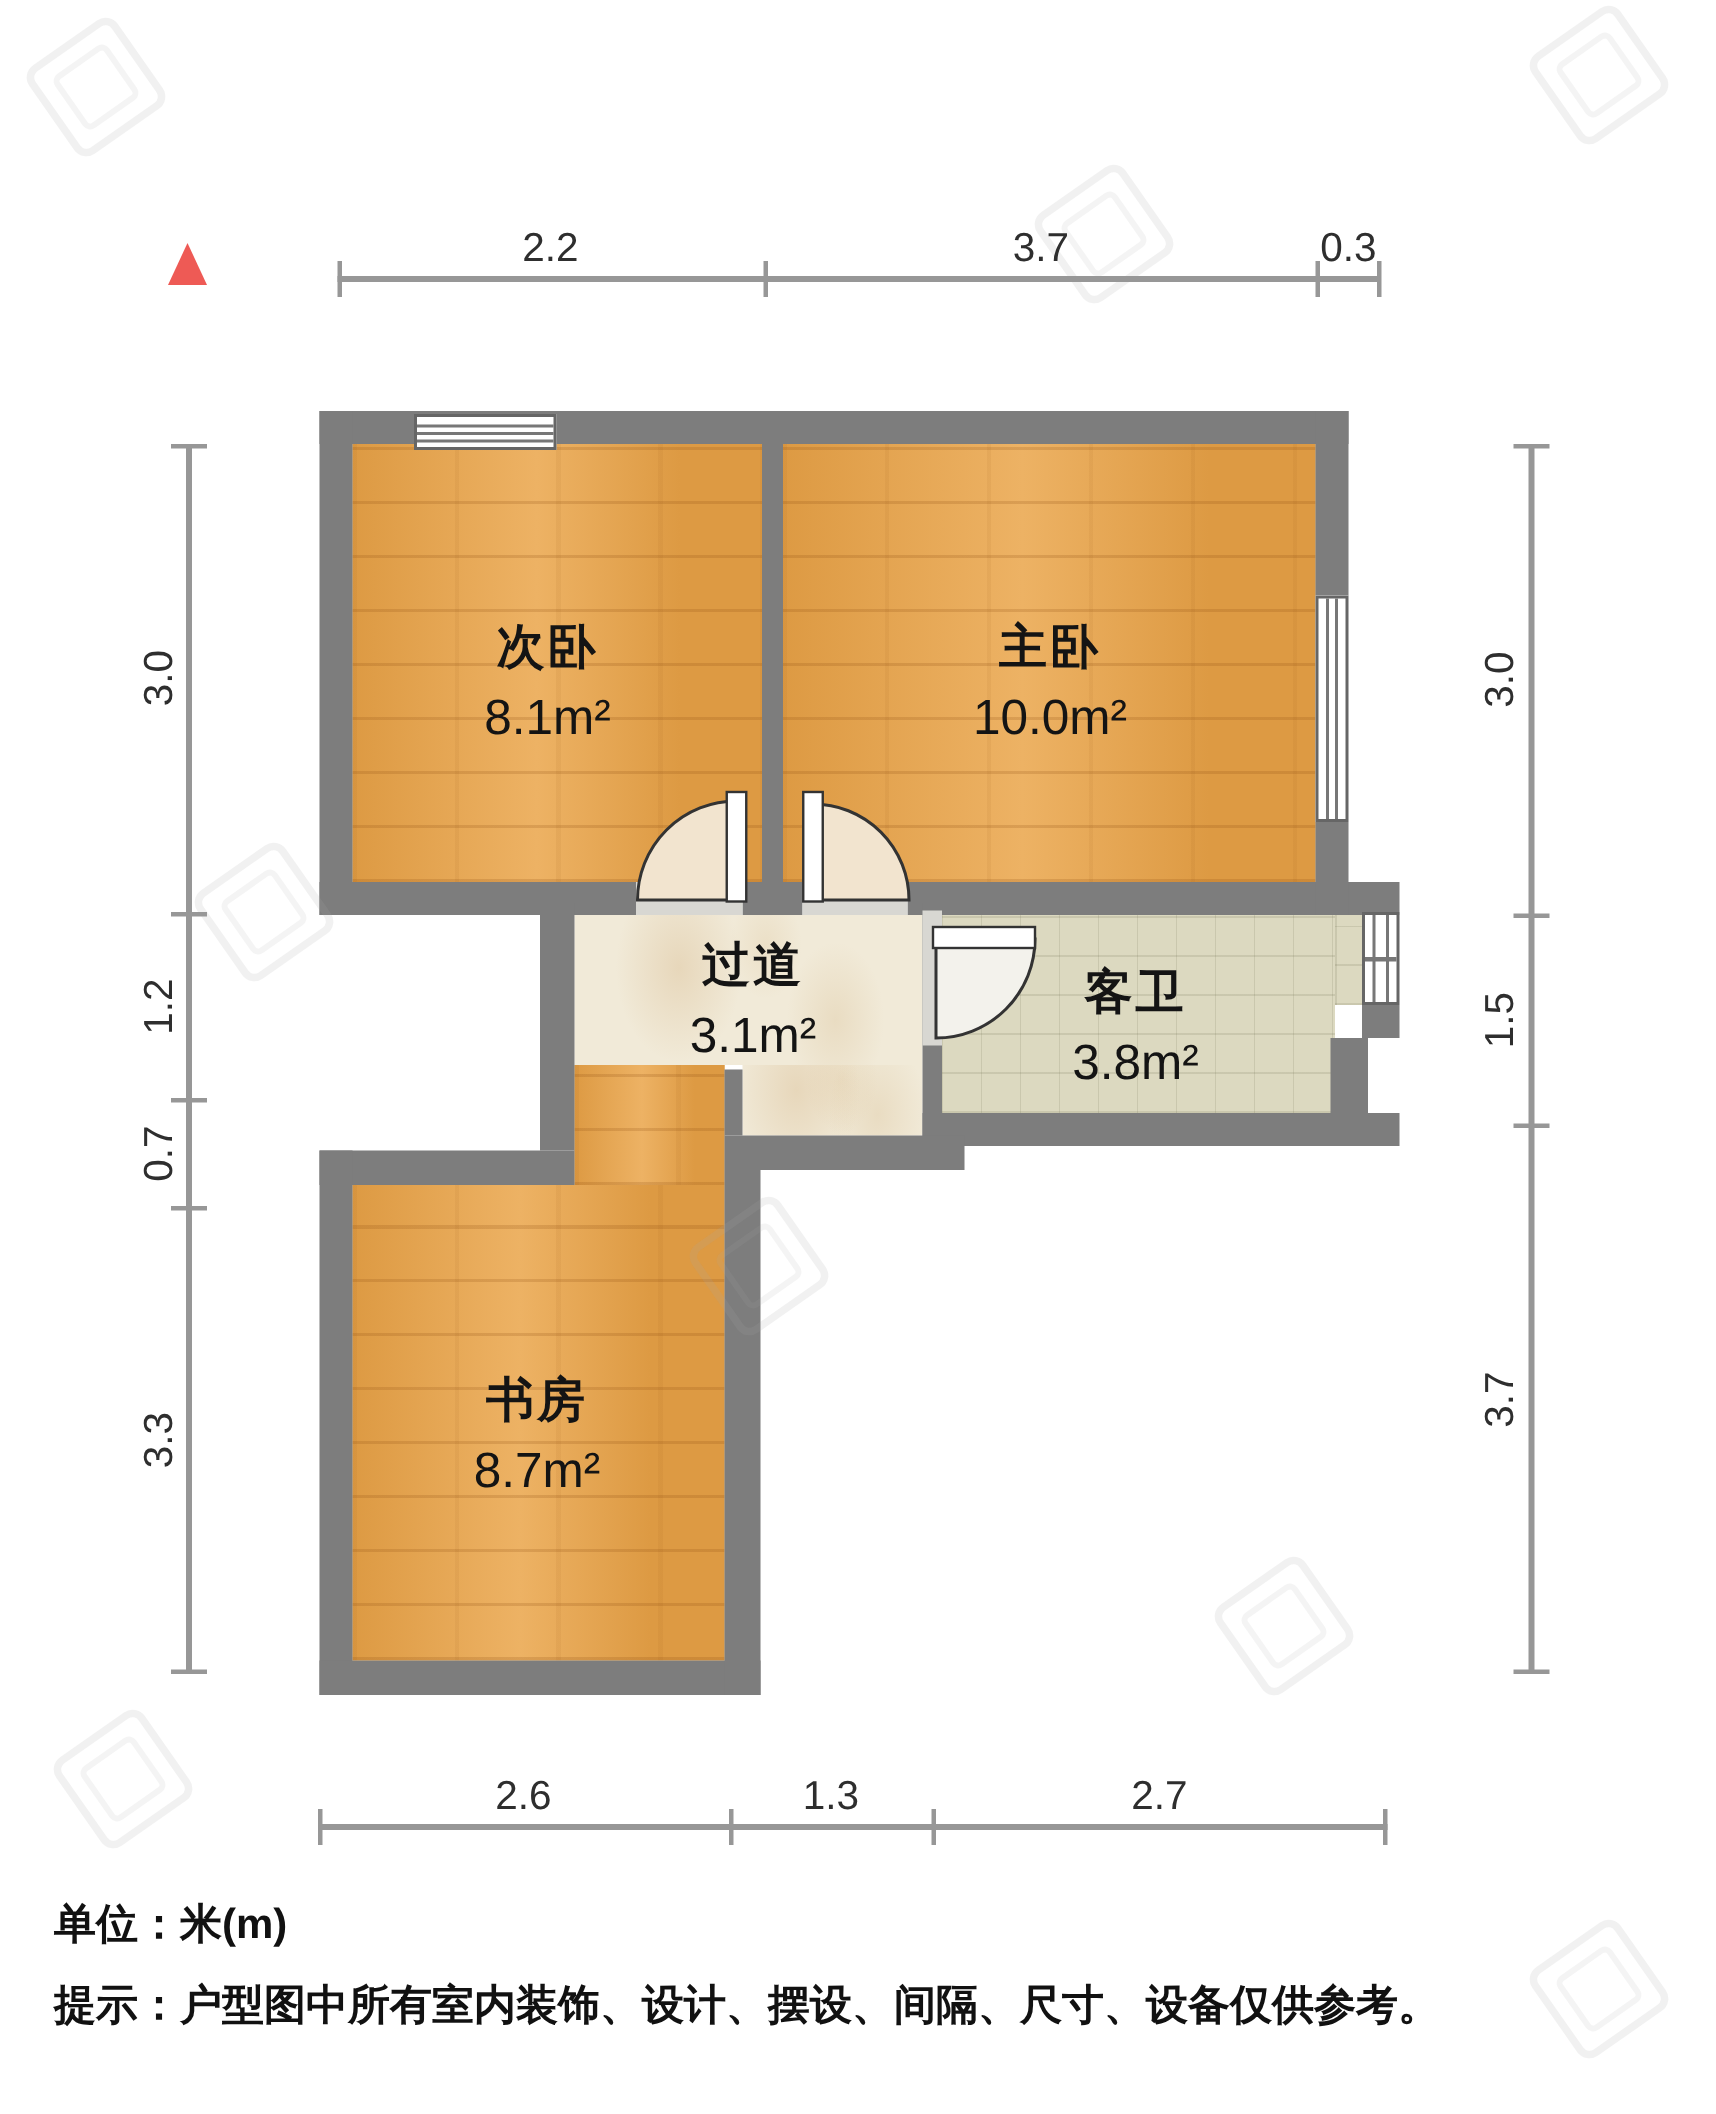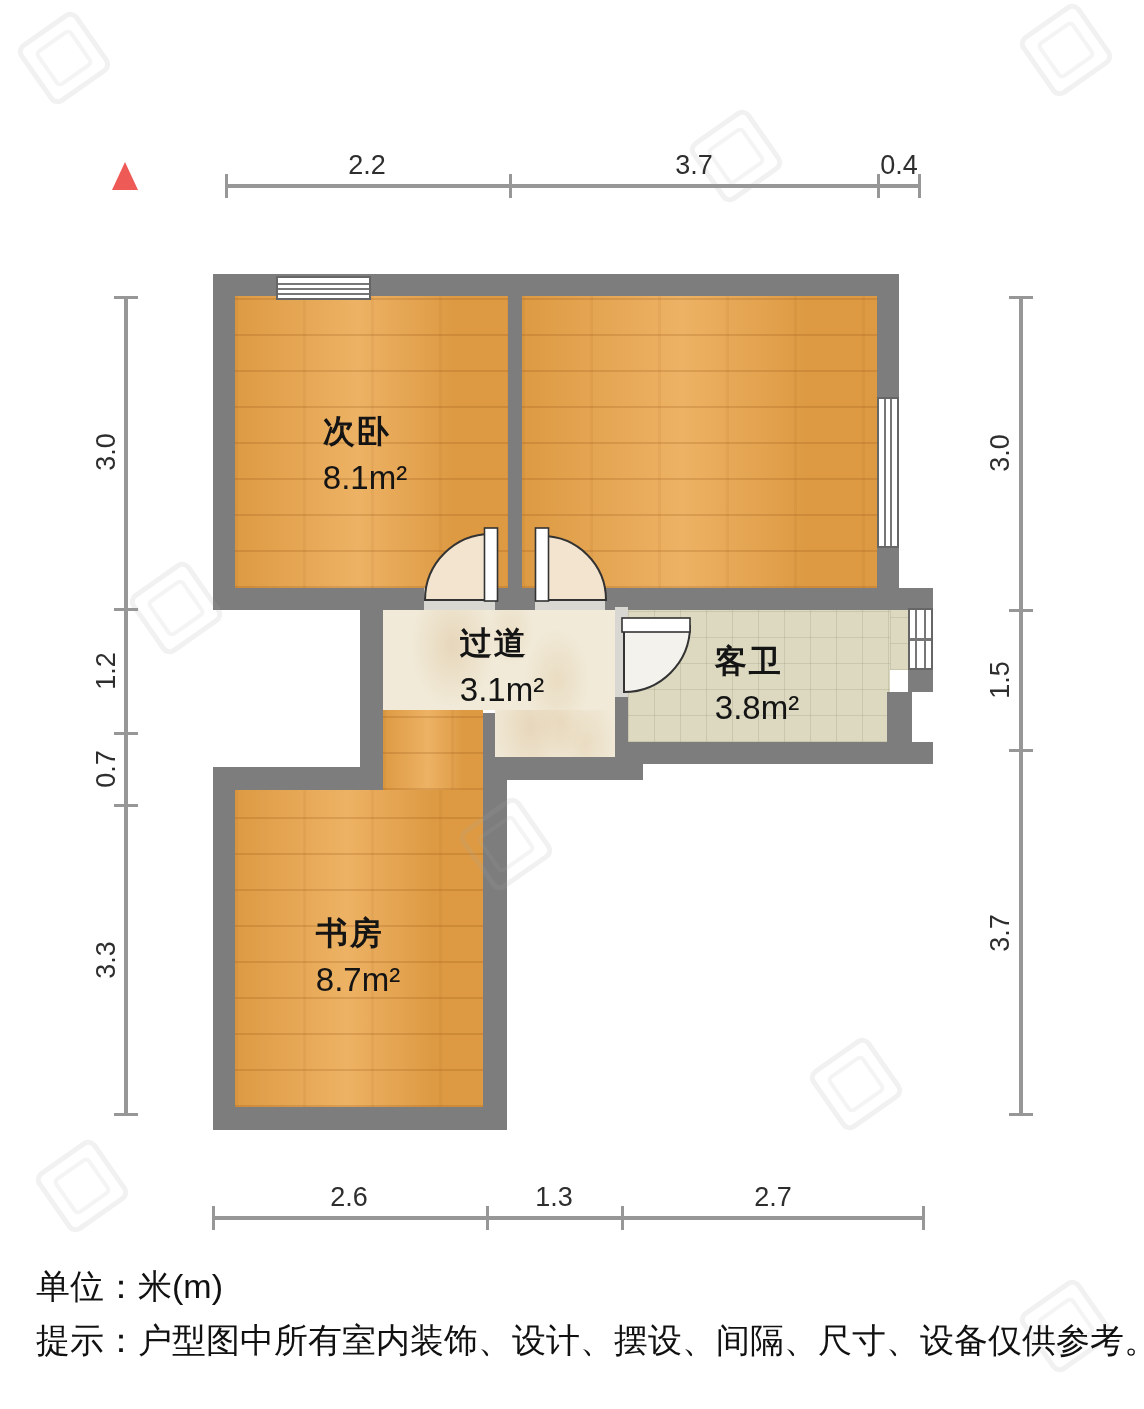--- a/index.html
+++ b/index.html
@@ -28,37 +28,37 @@
       repeating-linear-gradient(90deg, rgba(90,90,60,.14) 0 1px, rgba(0,0,0,0) 1px 26px);}
   
   .wall{position:absolute;background:#7d7d7d;z-index:2;}
   .thresh{position:absolute;background:#d8d7d2;z-index:3;}
   
   .window{position:absolute;background:#fff;border:2px solid #666;box-sizing:border-box;z-index:4;}
   .pane{position:absolute;background:#777;}
   
   .door-svg{position:absolute;left:0;top:0;z-index:4;}
   
-  .room-label{position:absolute;z-index:6;transform:translateX(-50%);
+  .room-label{position:absolute;z-index:6;text-align:center;transform:translateX(-50%);
       color:#141414;white-space:nowrap;}
   .room-name{font-size:32px;font-weight:bold;letter-spacing:2px;}
   .room-area{font-size:33px;margin-top:5px;}
   
   .dim-line-h{position:absolute;height:4px;background:#979797;z-index:6;}
   .dim-line-v{position:absolute;width:4px;background:#979797;z-index:6;}
   .tick-v{position:absolute;width:3px;height:24px;background:#979797;z-index:6;}
   .tick-h{position:absolute;width:24px;height:3px;background:#979797;z-index:6;}
   .dim-label{position:absolute;font-size:27px;color:#2e2e2e;z-index:6;white-space:nowrap;
       transform:translateX(-50%);}
   .dim-label.rot{transform:translate(-50%,-50%) rotate(-90deg);}
   
   .north{position:absolute;left:112px;top:162px;width:0;height:0;z-index:6;
       border-left:13px solid transparent;border-right:13px solid transparent;
       border-bottom:28px solid #ee5a55;}
-  .footer-text{position:absolute;left:36px;font-size:34px;font-weight:normal;color:#111;
+  .footer-text{position:absolute;left:36px;font-size:28px;font-weight:bold;color:#111;
       z-index:6;white-space:nowrap;}
 </style>
 </head>
 <body>
 
 <div class="canvas">
 
   <div class="wm" style="left:28px;top:22px"></div>
   <div class="wm" style="left:700px;top:120px"></div>
   <div class="wm" style="left:1030px;top:14px"></div>
@@ -127,41 +127,45 @@
     <rect x="535.5" y="528" width="13" height="73" fill="#ffffff" stroke="#333" stroke-width="1.6"></rect>
 
     <path d="M624,626 L690,626 A66,66 0 0 1 624,692 Z" fill="#f3f2ec" stroke="#333" stroke-width="2"></path>
     <rect x="622" y="618" width="68" height="14" fill="#ffffff" stroke="#333" stroke-width="1.6"></rect>
   </svg>
 
   <div class="room-label" style="left:365px;top:410px">
     <div class="room-name">次卧</div>
     <div class="room-area">8.1m²</div>
   </div>
+  <div class="room-label" style="left:700px;top:410px">
+    <div class="room-name">主卧</div>
+    <div class="room-area">10.0m²</div>
+  </div>
   <div class="room-label" style="left:502px;top:622px">
     <div class="room-name">过道</div>
     <div class="room-area">3.1m²</div>
   </div>
   <div class="room-label" style="left:757px;top:640px">
     <div class="room-name">客卫</div>
     <div class="room-area">3.8m²</div>
   </div>
   <div class="room-label" style="left:358px;top:912px">
     <div class="room-name">书房</div>
     <div class="room-area">8.7m²</div>
   </div>
 
   <div class="dim-line-h" style="left:225px;top:184px;width:695px"></div>
   <div class="tick-v" style="left:225px;top:174px"></div>
   <div class="tick-v" style="left:509px;top:174px"></div>
   <div class="tick-v" style="left:877px;top:174px"></div>
   <div class="tick-v" style="left:918px;top:174px"></div>
   <div class="dim-label" style="left:367px;top:150px">2.2</div>
   <div class="dim-label" style="left:694px;top:150px">3.7</div>
-  <div class="dim-label" style="left:899px;top:150px">0.4</div>
+  <div class="dim-label" style="left:899px;top:150px">0.3</div>
 
   <div class="dim-line-h" style="left:212px;top:1216px;width:713px"></div>
   <div class="tick-v" style="left:212px;top:1206px"></div>
   <div class="tick-v" style="left:486px;top:1206px"></div>
   <div class="tick-v" style="left:621px;top:1206px"></div>
   <div class="tick-v" style="left:922px;top:1206px"></div>
   <div class="dim-label" style="left:349px;top:1182px">2.6</div>
   <div class="dim-label" style="left:554px;top:1182px">1.3</div>
   <div class="dim-label" style="left:773px;top:1182px">2.7</div>
 

